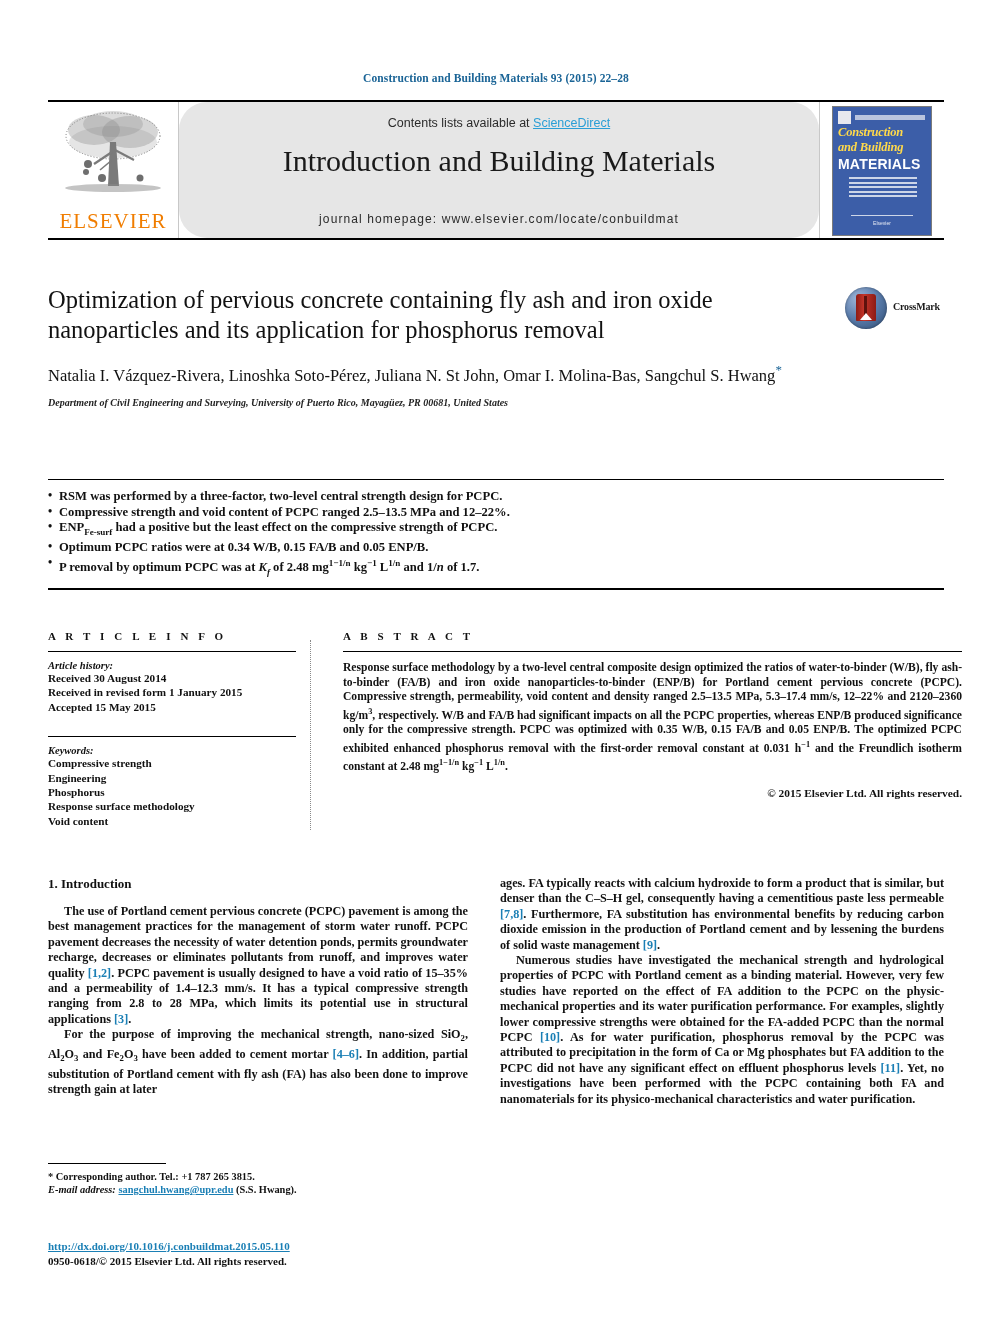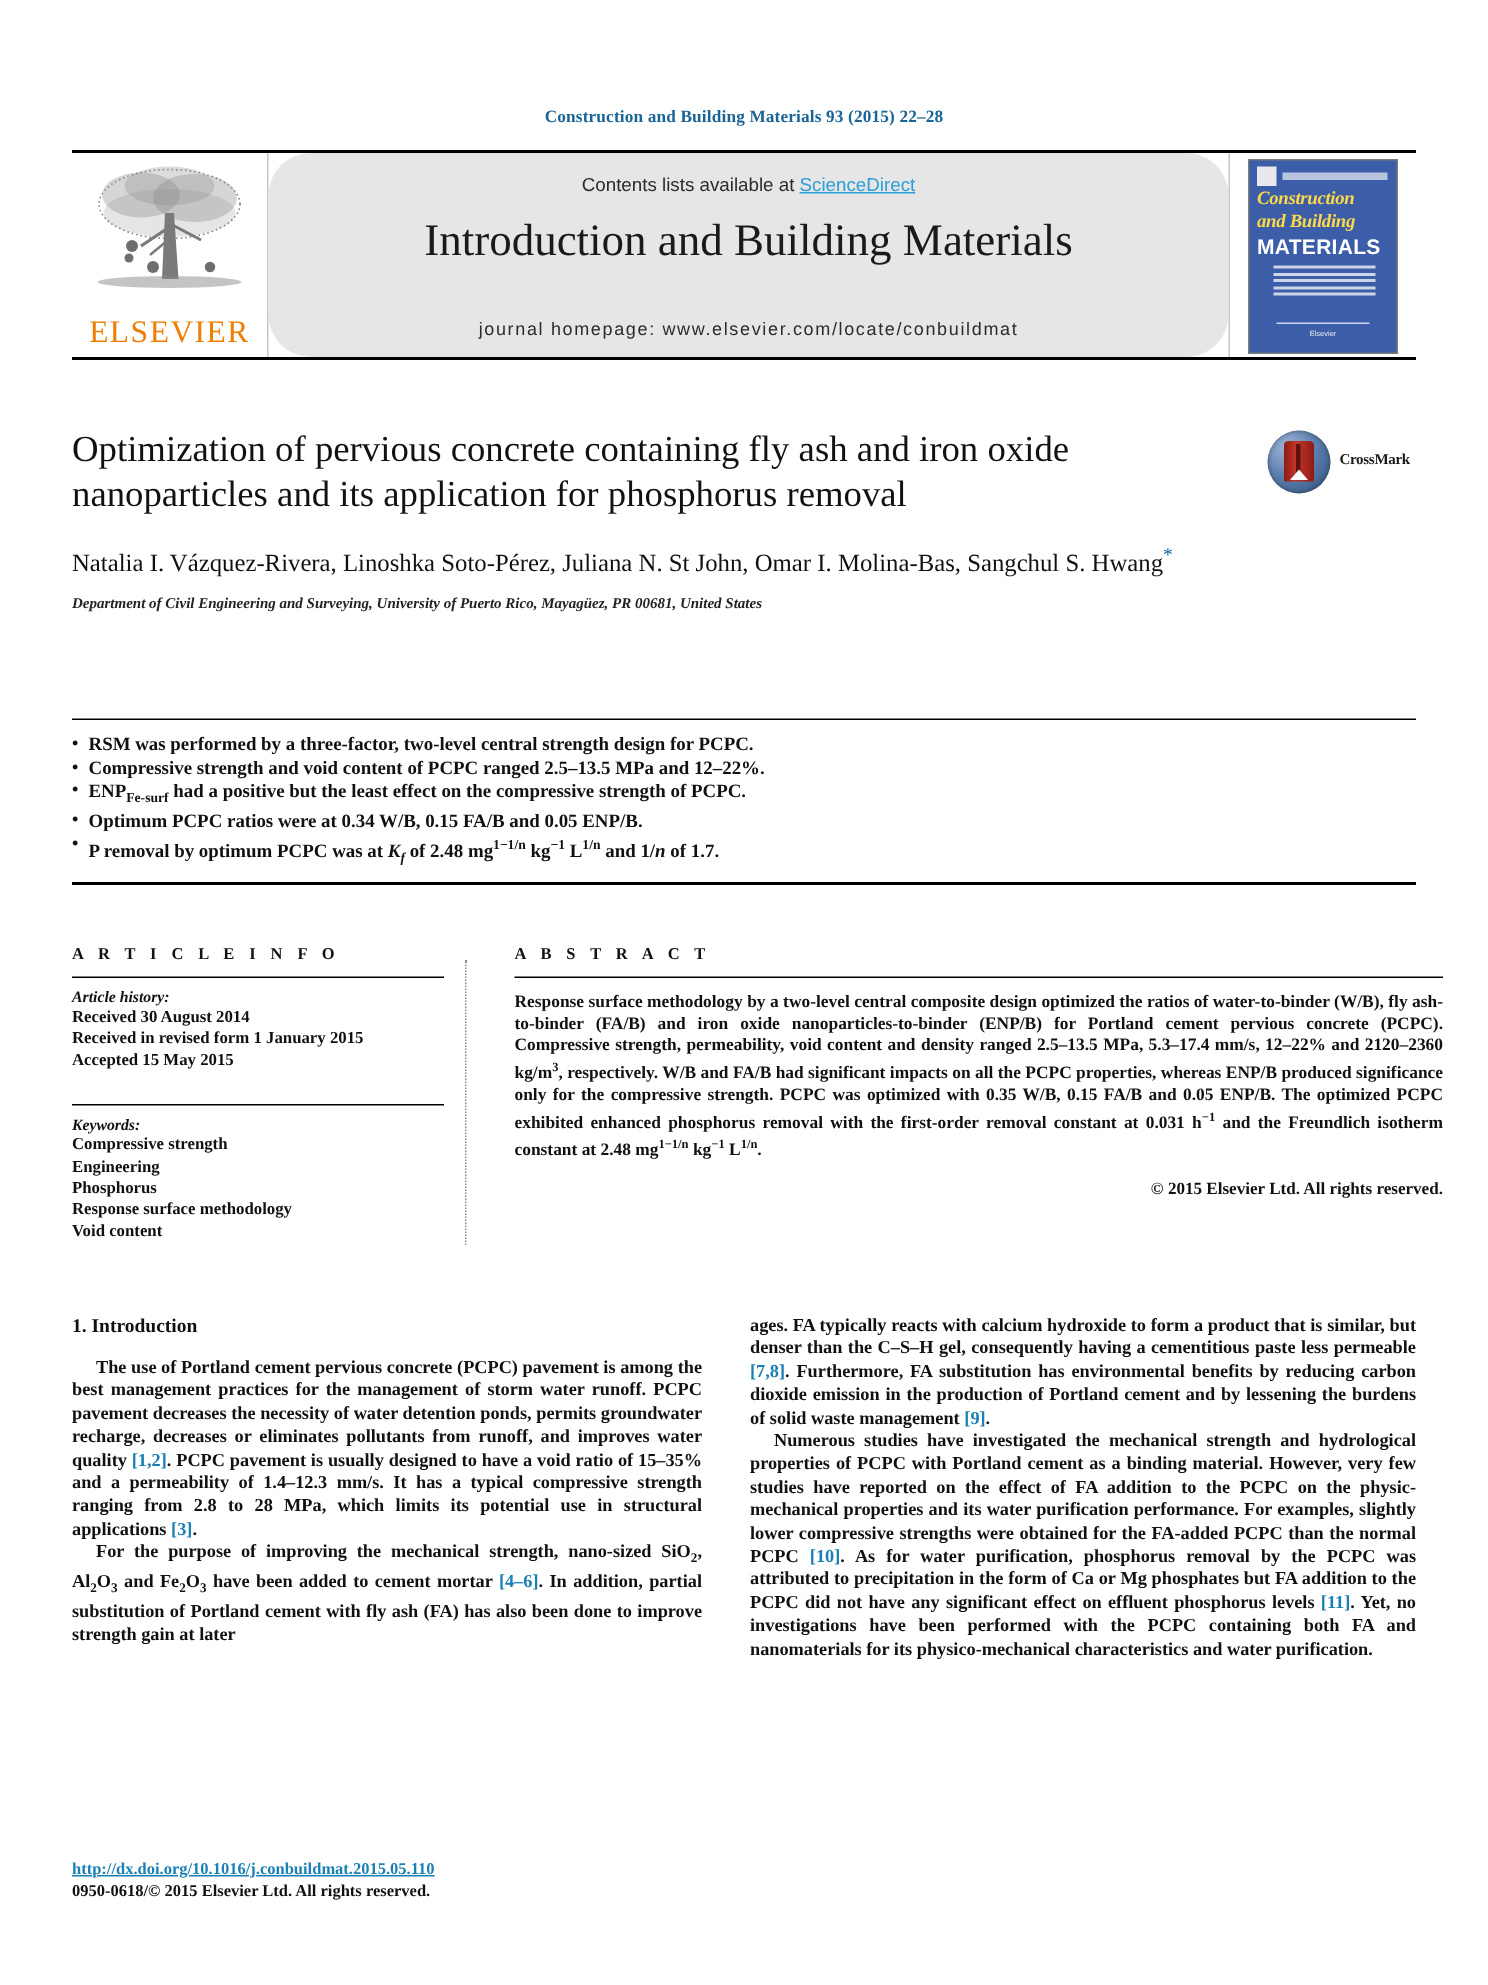--- a/index.html
+++ b/index.html
@@ -551,19 +551,28 @@
     <h2 class="body-h2">1. Introduction</h2>
     <p class="body-p">The use of Portland cement pervious concrete (PCPC) pavement is among the best management practices for the management of storm water runoff. PCPC pavement decreases the necessity of water detention ponds, permits groundwater recharge, decreases or eliminates pollutants from runoff, and improves water quality <span class="ref">[1,2]</span>. PCPC pavement is usually designed to have a void ratio of 15–35% and a permeability of 1.4–12.3 mm/s. It has a typical compressive strength ranging from 2.8 to 28 MPa, which limits its potential use in structural applications <span class="ref">[3]</span>.</p>
     <p class="body-p">For the purpose of improving the mechanical strength, nano-sized SiO<sub>2</sub>, Al<sub>2</sub>O<sub>3</sub> and Fe<sub>2</sub>O<sub>3</sub> have been added to cement mortar <span class="ref">[4–6]</span>. In addition, partial substitution of Portland cement with fly ash (FA) has also been done to improve strength gain at later</p>
   </div>
 
   <div class="body-right">
     <p class="body-p cont">ages. FA typically reacts with calcium hydroxide to form a product that is similar, but denser than the C–S–H gel, consequently having a cementitious paste less permeable <span class="ref">[7,8]</span>. Furthermore, FA substitution has environmental benefits by reducing carbon dioxide emission in the production of Portland cement and by lessening the burdens of solid waste management <span class="ref">[9]</span>.</p>
     <p class="body-p">Numerous studies have investigated the mechanical strength and hydrological properties of PCPC with Portland cement as a binding material. However, very few studies have reported on the effect of FA addition to the PCPC on the physic-mechanical properties and its water purification performance. For examples, slightly lower compressive strengths were obtained for the FA-added PCPC than the normal PCPC <span class="ref">[10]</span>. As for water purification, phosphorus removal by the PCPC was attributed to precipitation in the form of Ca or Mg phosphates but FA addition to the PCPC did not have any significant effect on effluent phosphorus levels <span class="ref">[11]</span>. Yet, no investigations have been performed with the PCPC containing both FA and nanomaterials for its physico-mechanical characteristics and water purification.</p>
   </div>
 
+  <div class="footnote">
+    <div class="fn-rule"></div>
+    <div class="fn-line"><b>*</b> Corresponding author. Tel.: +1 787 265 3815.</div>
+    <div class="fn-line">
+      <span class="it">E-mail address:</span>
+      <a class="mail" href="#">sangchul.hwang@upr.edu</a>
+      <span>(S.S. Hwang).</span>
+    </div>
+  </div>
 
   <div class="doi-block">
     <a class="doi-line" href="#">http://dx.doi.org/10.1016/j.conbuildmat.2015.05.110</a>
     <div class="issn-line">0950-0618/© 2015 Elsevier Ltd. All rights reserved.</div>
   </div>
 
 </div>
 
 </body></html>

